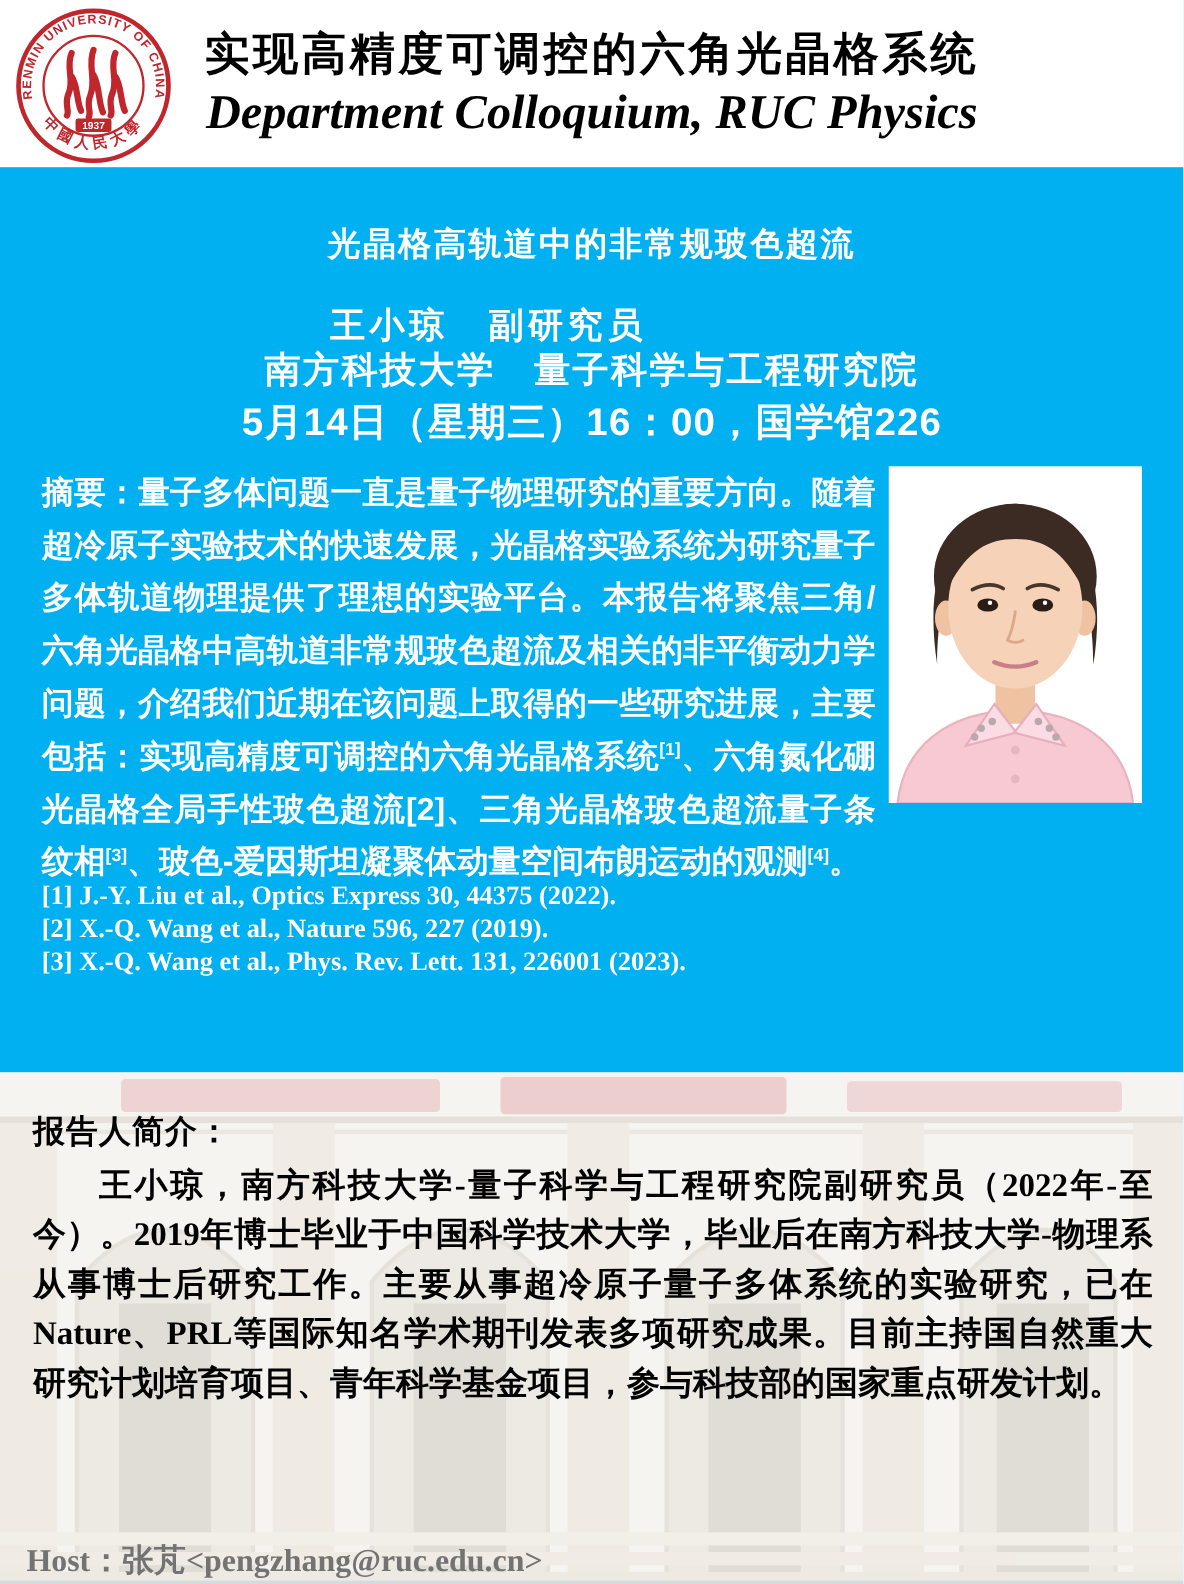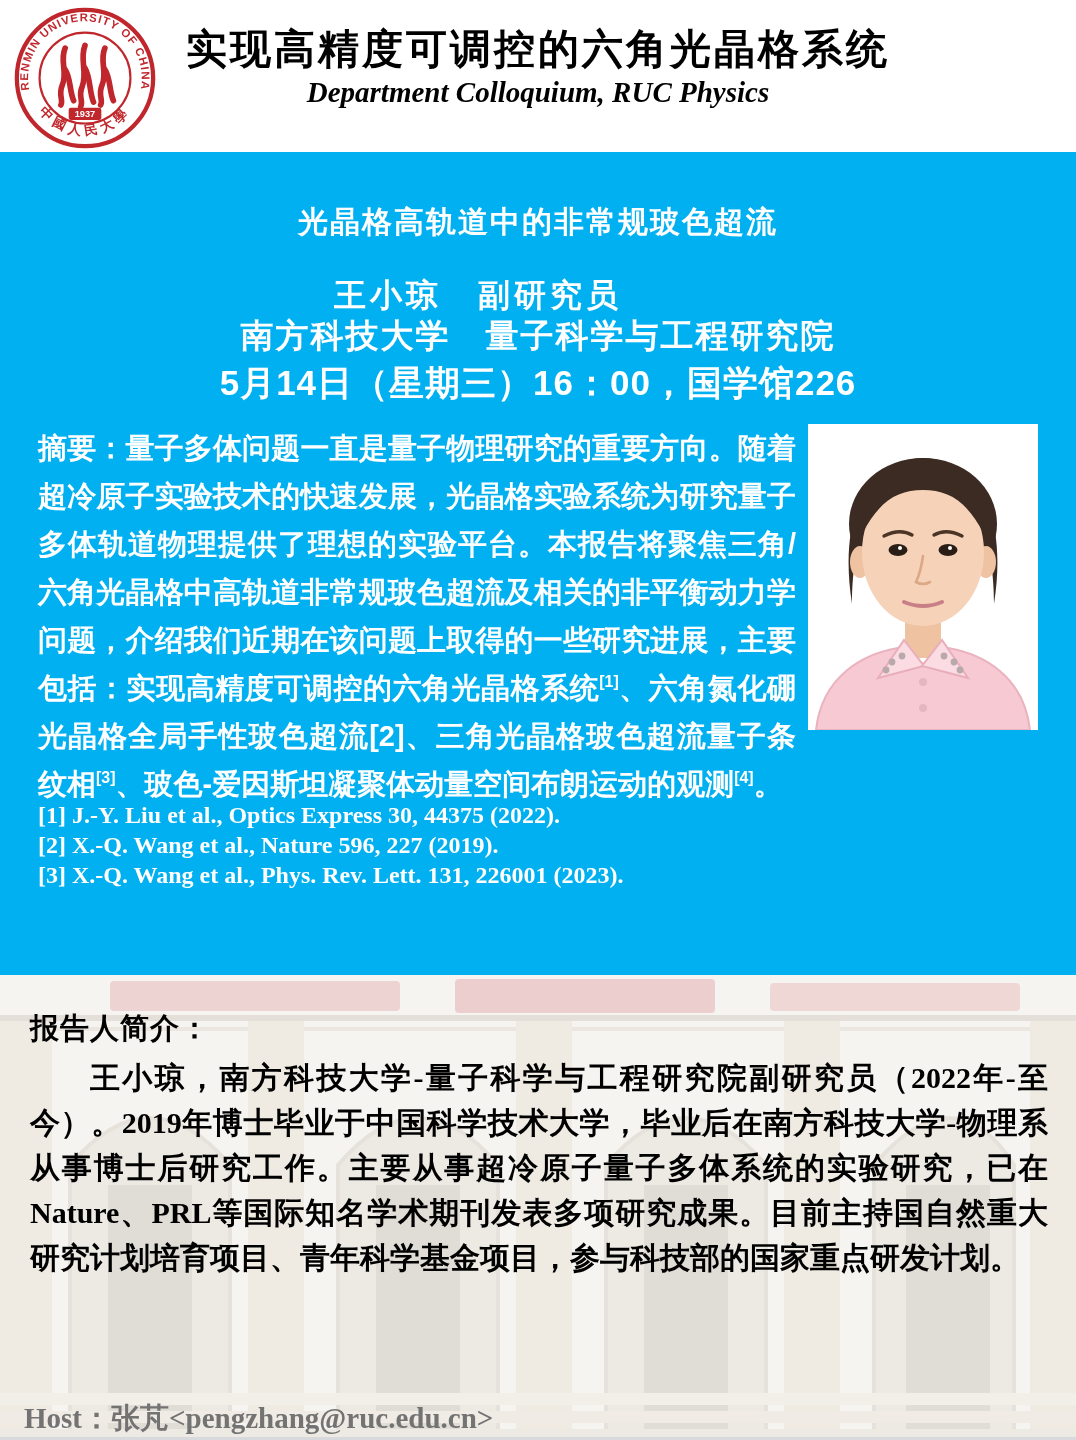--- a/index.html
+++ b/index.html
@@ -11,31 +11,31 @@
   .header{position:absolute; left:0; top:0; width:1076px; height:152px; background:#ffffff;}
   .logo{position:absolute; left:14px; top:7px; width:142px; height:142px;}
   .title-cn{
     position:absolute; left:0; top:22px; width:1076px; text-align:center;
     font-family:"Liberation Serif","DejaVu Serif",serif;
     font-size:41px; color:#000; letter-spacing:3px; font-weight:600; white-space:nowrap;
   }
   .title-en{
     position:absolute; left:0; top:76px; width:1076px; text-align:center;
     font-family:"Liberation Serif","DejaVu Serif",serif;
-    font-style:italic; font-weight:bold; font-size:29px; color:#000; white-space:nowrap;
+    font-style:italic; font-weight:bold; font-size:44px; color:#000; white-space:nowrap;
   }
   
   .panel{position:absolute; left:0; top:152px; width:1076px; height:823px; background:#00B0F0; color:#fff;}
   .talk-title{
     position:absolute; left:0; top:50px; width:1076px; text-align:center;
     font-size:30px; font-weight:bold; letter-spacing:2px; white-space:nowrap;
   }
   .speaker{
     position:absolute; left:0; top:122px; width:888px; text-align:center;
-    font-size:32px; font-weight:bold; letter-spacing:4px; white-space:nowrap;padding-left:34px;
+    font-size:32px; font-weight:bold; letter-spacing:4px; white-space:nowrap;
   }
   .affiliation{
     position:absolute; left:0; top:162px; width:1076px; text-align:center;
     font-size:33px; font-weight:bold; letter-spacing:2px; white-space:nowrap;
   }
   .datetime{
     position:absolute; left:0; top:208px; width:1076px; text-align:center;
     font-size:35px; font-weight:bold; letter-spacing:1px; white-space:nowrap;
   }
   .abstract{

